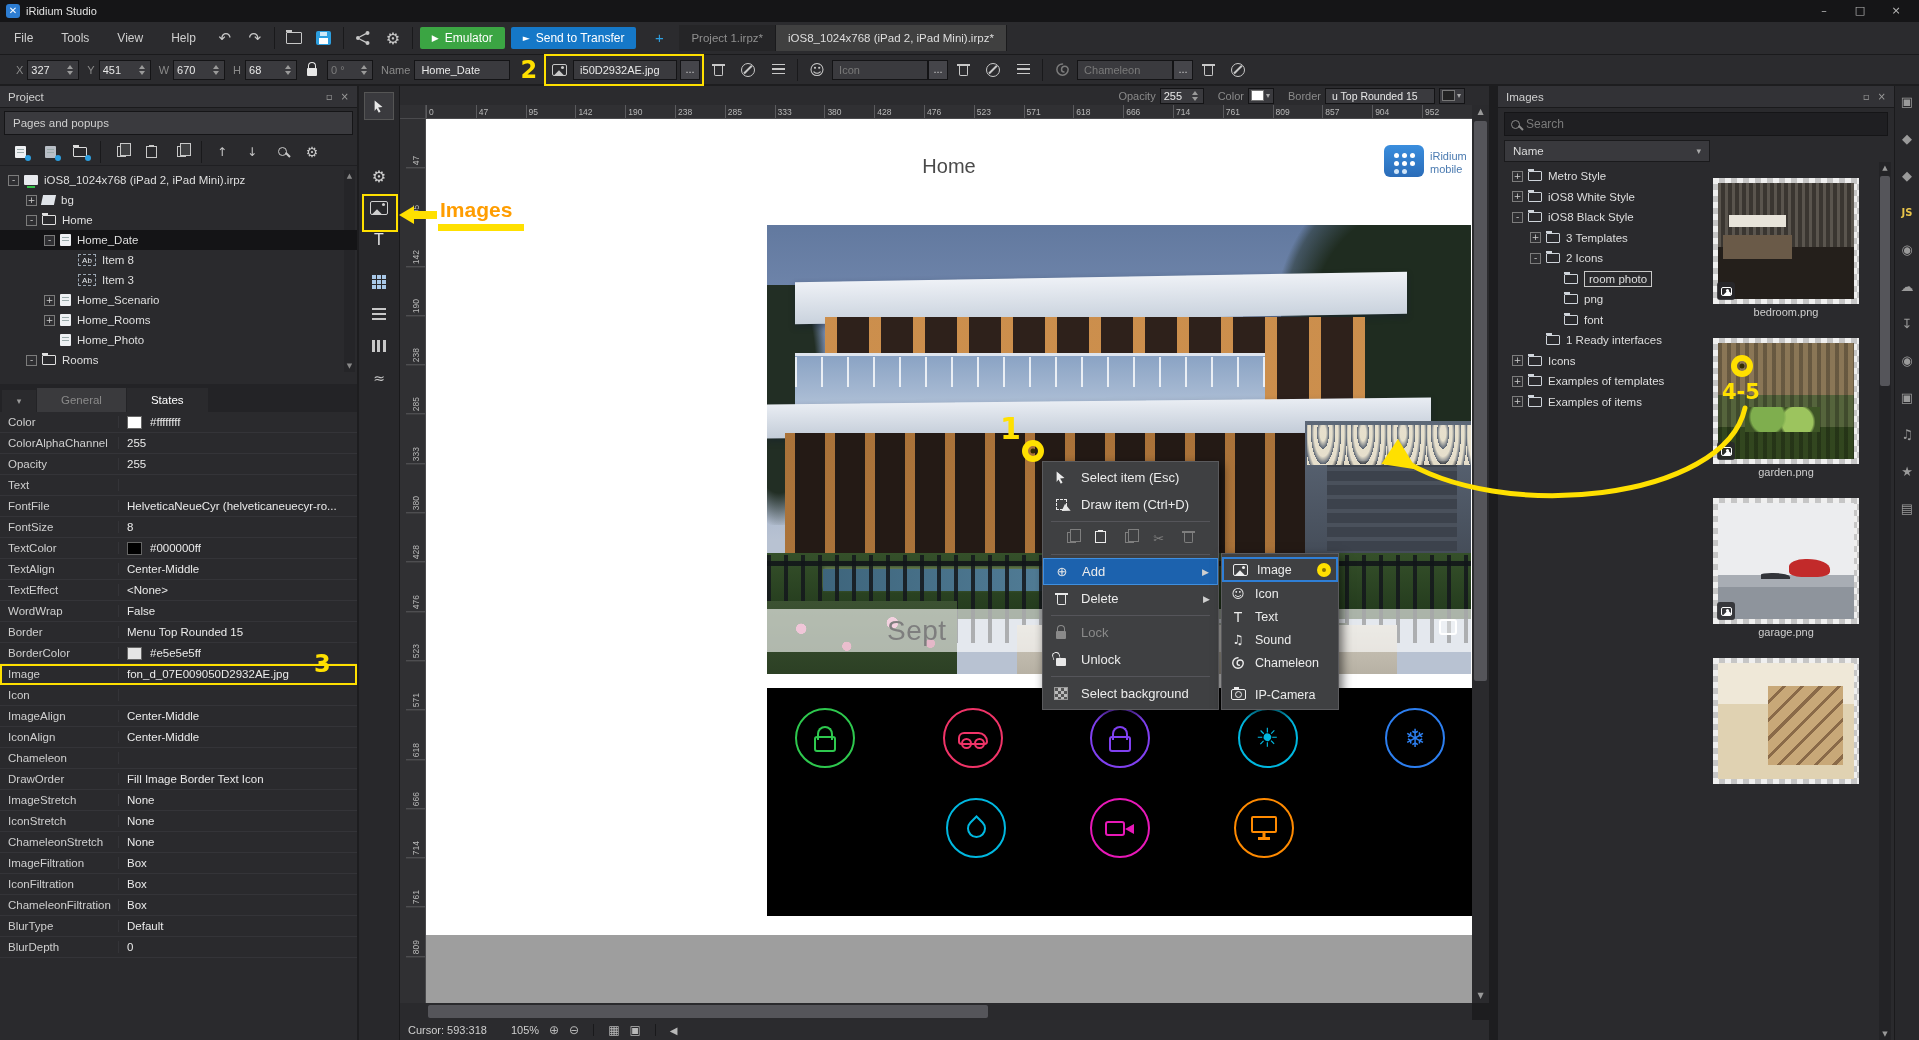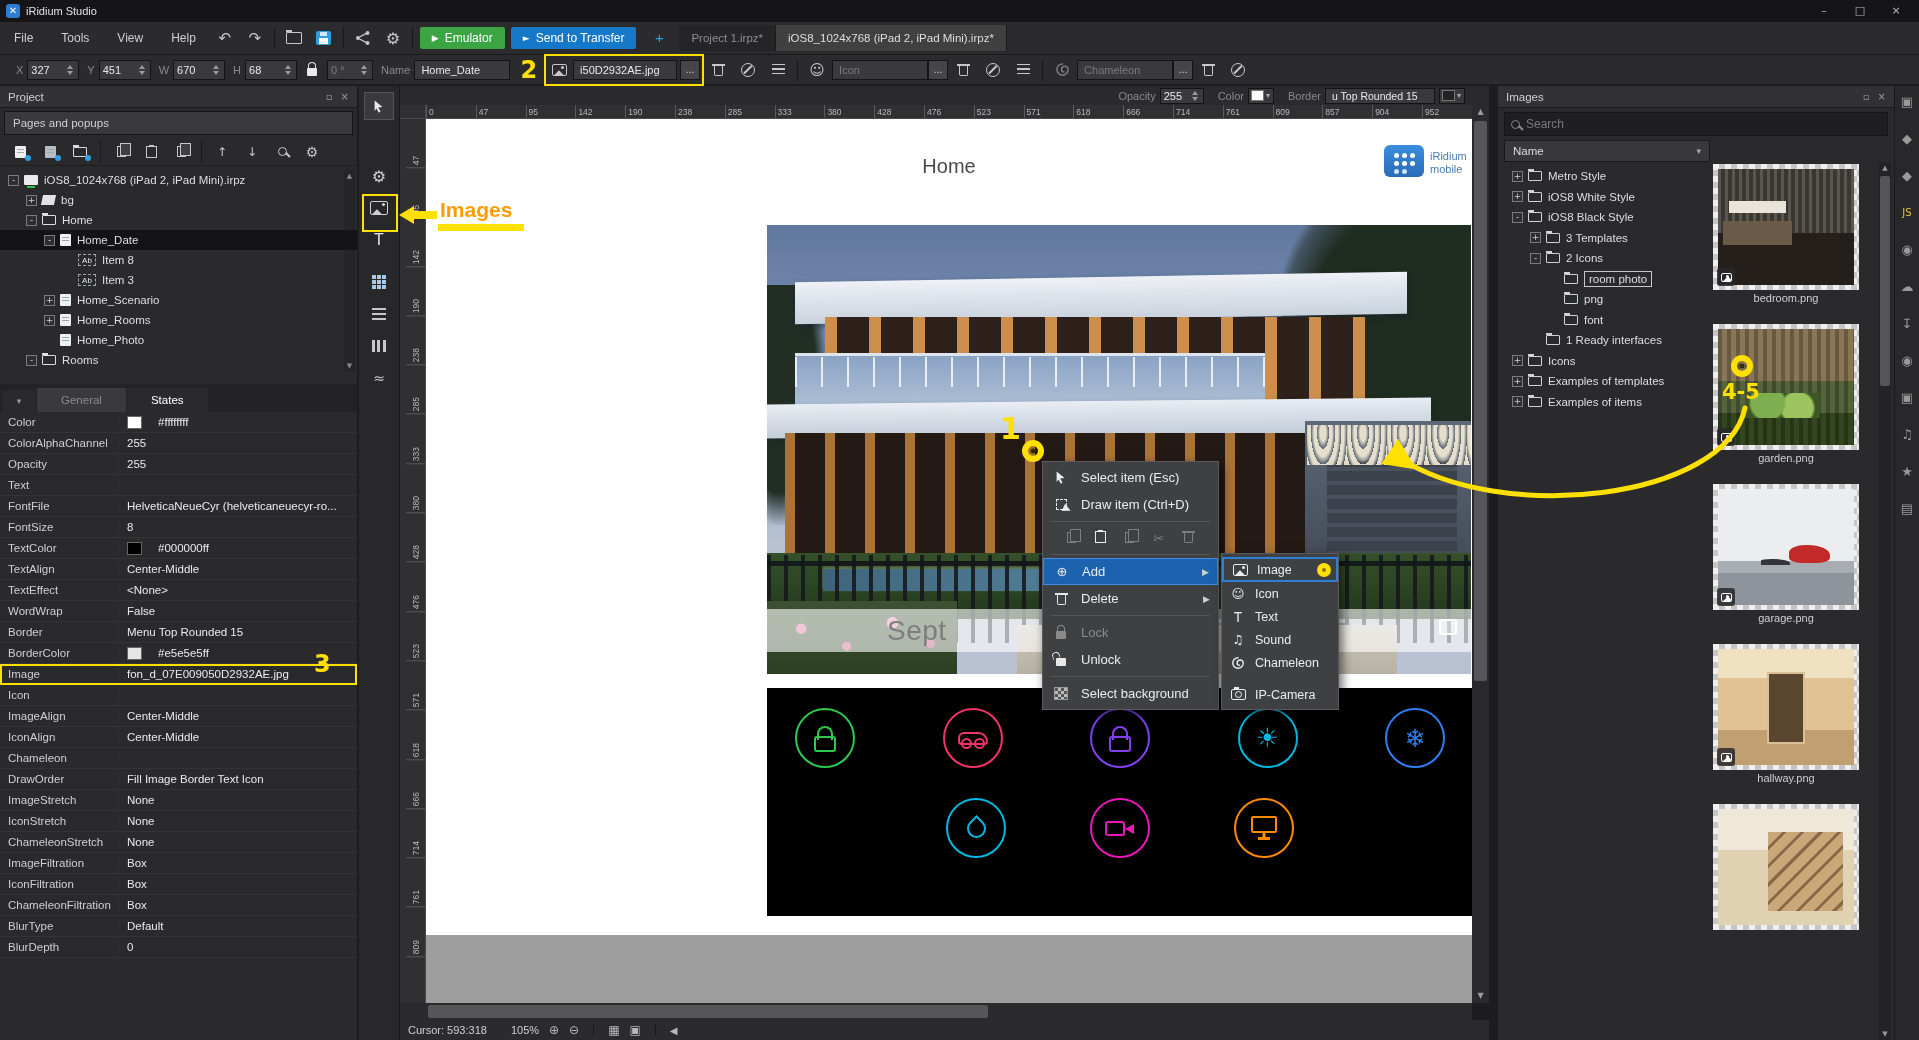--- a/index.html
+++ b/index.html
@@ -96,21 +96,21 @@
 
 #proptabs{height:28px;display:flex;align-items:flex-end;gap:1px;margin-top:10px;background:#232326;padding-left:2px}
 #proptabs .cv{width:34px;height:22px;background:#2a2a2d;color:#9a9a9a;text-align:center;line-height:22px;font-size:9px}
 .ptab{height:24px;padding:0 24px;line-height:24px;font-size:11.5px}
 .ptab.inactive{background:#3a3a3d;color:#8a8a8a}
 .ptab.active{background:#2a2a2d;color:#fff}
 #props{flex:1;overflow:hidden;background:#2a2a2d}
 .prow{height:21px;display:flex;align-items:center;border-bottom:1px solid #343438;font-size:11.5px}
 .prow.highlighted{outline:2px solid #ffe000;outline-offset:-2px}
 .pk{width:119px;flex:none;padding-left:8px;color:#cfcfcf;border-right:1px solid #343438;overflow:hidden;white-space:nowrap}
-.pv{flex:1;padding-left:8px;color:#eaeaea;display:flex;gap:16px;overflow:hidden;white-space:nowrap}
+.pv{flex:1;padding-left:8px;color:#eaeaea;display:flex;gap:8px;overflow:hidden;white-space:nowrap}
 .sw{display:none;width:15px;height:13px;border:1px solid #666;flex:none}
 .sw.sw-white{display:inline-block;background:#fff}
 .sw.sw-black{display:inline-block;background:#000}
 .sw.sw-light{display:inline-block;background:#e5e5e5}
 
 #toolstrip{position:absolute;left:359px;top:86px;width:41px;height:954px;background:#28282b;border-right:1px solid #19191b;display:flex;flex-direction:column;align-items:center;z-index:4}
 .tool{width:30px;height:28px;display:flex;align-items:center;justify-content:center;color:#cfcfcf;margin:2px 0}
 .tool.active{background:#3a3a3e;border:1px solid #555}
 #tool-image{position:relative}
 .i-grid3{width:4px;height:4px;background:#a8c8e8;box-shadow:5px 0 #a8c8e8,10px 0 #a8c8e8,0 5px #a8c8e8,5px 5px #a8c8e8,10px 5px #a8c8e8,0 10px #a8c8e8,5px 10px #a8c8e8,10px 10px #a8c8e8;display:inline-block;margin:-5px 5px 5px -5px}
@@ -214,21 +214,21 @@
 .ydot::after{content:"";width:4px;height:4px;border-radius:50%;background:#8a7400}
 
 #imgpanel{position:absolute;left:1498px;top:86px;width:396px;height:954px;background:#2a2a2d;z-index:4;display:flex;flex-direction:column}
 #imgsearch{height:24px;margin:4px 6px 2px 6px;background:#1f1f22;border:1px solid #151517;display:flex;align-items:center;gap:6px;padding:0 6px;color:#8a8a8a}
 #imgname{height:22px;margin:2px 6px 0 6px;width:206px;background:#39393d;border:1px solid #1a1a1c;display:flex;align-items:center;padding:0 8px;font-size:11.5px;color:#dcdcdc}
 #imgname .dd{margin-left:auto;font-size:9px;color:#aaa}
 #imgbody{flex:1;position:relative}
 #imgtree{position:absolute;left:6px;top:4px;width:206px;bottom:0;overflow:hidden}
 #imgtree .trow{height:20.5px;padding-right:2px}
 #imgtree .trow .tlabel.selbox{border:1px solid #c8c8c8;padding:1px 4px}
-#thumbcol{position:absolute;left:215px;top:2px;width:150px;bottom:0;overflow:hidden}
+#thumbcol{position:absolute;left:215px;top:16px;width:150px;bottom:0;overflow:hidden}
 .thumb{width:146px;margin:0 0 17px 0}
 .tart{width:146px;height:126px;position:relative;background-image:linear-gradient(45deg,#c6c6c6 25%,transparent 25%,transparent 75%,#c6c6c6 75%),linear-gradient(45deg,#c6c6c6 25%,transparent 25%,transparent 75%,#c6c6c6 75%);background-size:12px 12px;background-position:0 0,6px 6px;background-color:#efefef}
 .artfill{position:absolute;inset:5px}
 .badge{position:absolute;left:4px;bottom:4px;width:18px;height:18px;background:rgba(40,40,44,.85);border-radius:3px;display:flex;align-items:center;justify-content:center;color:#fff}
 .badge .i-img{width:11px;height:9px;border-width:1.2px}
 .tlab{height:15px;text-align:center;font-size:11px;color:#cfcfcf;margin-top:2px;overflow:hidden}
 .art-bedroom{background:linear-gradient(180deg,rgba(0,0,0,0) 0 55%,#241f1b 55%),repeating-linear-gradient(90deg,#5a554e 0 3px,#3a3631 3px 7px),#3a342e}
 .art-bedroom::after{content:"";position:absolute;left:8%;top:28%;width:42%;height:10%;background:#e8e4da;box-shadow:0 26px 0 6px #6a5a48}
 .art-fon{background:linear-gradient(180deg,#6e86b2 0 38%,#93a7c6 38% 52%,#3c3a40 52% 62%,#e8ecf2 62% 68%,#463a30 68% 80%,#5c7048 80% 88%,#8a94a0 88%)}
 .art-fon::after{content:"";position:absolute;left:10%;top:30%;width:80%;height:8%;background:#eef1f6;box-shadow:0 26px 0 0 #dfe5ee}
@@ -239,21 +239,21 @@
 .art-hallway{background:linear-gradient(180deg,#efe0c0 0 25%,#e0c294 25% 70%,#c0a070 70%)}
 .art-hallway::after{content:"";position:absolute;left:36%;top:20%;width:28%;height:62%;background:linear-gradient(#6a4f34,#4c3category 100%);background:#5a452e;box-shadow:inset 0 0 0 2px #d8bf98}
 .art-stairs{background:linear-gradient(180deg,#efe8d8 0 35%,#e0d2b2 35%)}
 .art-stairs::after{content:"";position:absolute;right:8%;top:20%;width:55%;height:68%;background:repeating-linear-gradient(135deg,#c8a878 0 10px,#8a6a48 10px 13px)}
 #imgscroll{position:absolute;right:3px;top:0;bottom:0;width:12px;background:#232326}
 #imgscroll .thumbv{position:absolute;left:1px;top:14px;width:10px;height:210px;background:#55555a;border-radius:2px}
 #imgscroll .ar{position:absolute;left:0;width:12px;height:12px;color:#999;font-size:7px;text-align:center;line-height:12px}
 
 #rightstrip{position:absolute;left:1894px;top:86px;width:25px;height:954px;background:#28282b;border-left:1px solid #1a1a1c;display:flex;flex-direction:column;align-items:center;padding-top:8px;gap:21px;z-index:4;font-size:13px;color:#9a9a9a}
 #rightstrip .ri{height:16px;line-height:16px}
-#rightstrip .ri.js{color:#e8c44a;font-size:10px;font-weight:normal}
+#rightstrip .ri.js{color:#e8c44a;font-size:10px;font-weight:bold}
 
 .ann{position:absolute;z-index:60;color:#ffe000;font-weight:bold;font-family:"DejaVu Sans",sans-serif}
 .donut{position:absolute;z-index:60;width:22px;height:22px;border:6px solid #ffe000;border-radius:50%}
 .donut::after{content:"";position:absolute;left:50%;top:50%;transform:translate(-50%,-50%);width:5px;height:5px;border-radius:50%;background:#332b00}
 #ann-imgtext{position:absolute;left:440px;top:198px;z-index:60;color:#ff9d00;font-size:21px;font-weight:bold}
 #ann-imgunderline{position:absolute;left:438px;top:224px;width:86px;height:7px;background:#ffe000;z-index:60}
 #ann-arrowleft{position:absolute;left:399px;top:206px;z-index:60;width:0;height:0;border-top:9px solid transparent;border-bottom:9px solid transparent;border-right:15px solid #ffe000}
 #ann-arrowtail{position:absolute;left:413px;top:211px;width:24px;height:8px;background:#ffe000;z-index:60}
 #ann-toolbox{position:absolute;left:362px;top:194px;width:36px;height:38px;border:2px solid #ffe000;z-index:60}
 #ann-arrowsvg{position:absolute;left:1380px;top:350px;z-index:60}
@@ -1186,29 +1186,20 @@
         <div class="thumb">
           <div class="tart">
             <span class="artfill art-garage"></span>
             <span class="badge">
               <span class="i-img"></span>
             </span>
           </div>
           <div class="tlab">garage.png</div>
         </div>
 
-        <div class="thumb">
-          <div class="tart">
-            <span class="artfill art-hallway"></span>
-            <span class="badge">
-              <span class="i-img"></span>
-            </span>
-          </div>
-          <div class="tlab">hallway.png</div>
-        </div>
 
         <div class="thumb">
           <div class="tart">
             <span class="artfill art-stairs"></span>
 
           </div>
 
         </div>
       </div>
     <div id="imgscroll">

